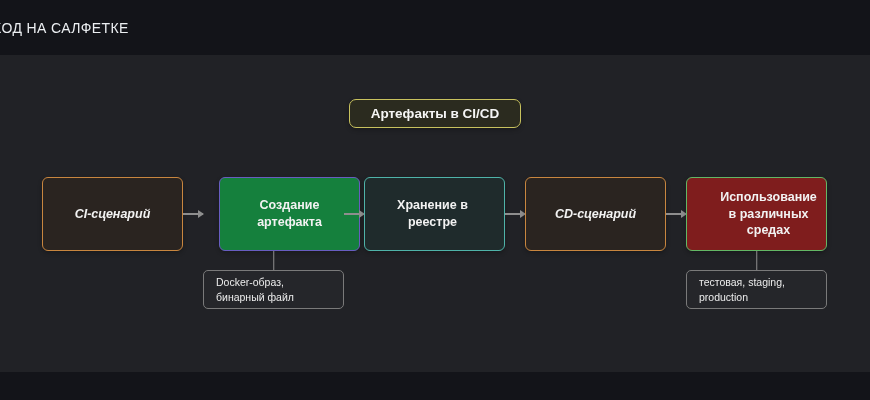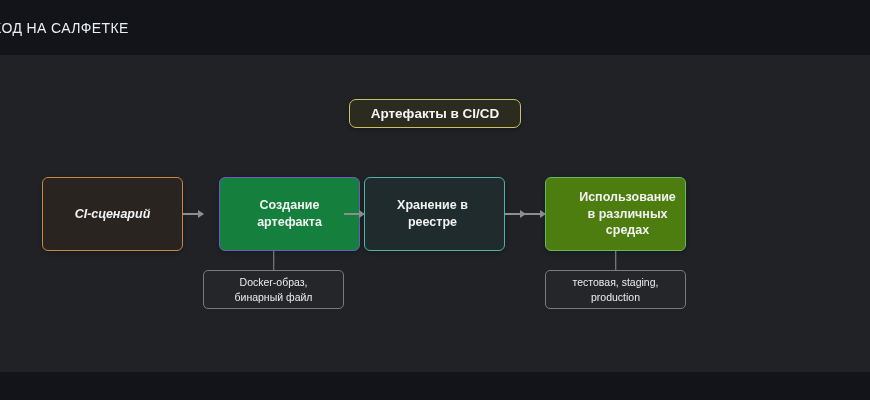--- a/index.html
+++ b/index.html
@@ -97,21 +97,21 @@
     font-weight: bold;
     font-size: 12.5px;
     line-height: 1.35;
     color: #f2f2f2;
     padding: 0 12px;
     box-shadow: 0 2px 4px rgba(0,0,0,0.25);
   }
   .node--orange { border-color: #c8863f; background: #2a2420; font-style: italic; }
   .node--purple { border-color: #685dc0; background: #15803d; margin-left: 16px; }
   .node--teal   { border-color: #4fb3a9; background: #1f2b2c; padding-left: 8px; }
-  .node--green  { border-color: #63b765; background: #4d7c0f; padding-left: 36px; }
+  .node--green  { border-color: #63b765; background: #7f1d1d; padding-left: 36px; }
   
   .arrow {
     position: relative;
     flex: none;
     width: 20px;
     height: 2px;
     background: #8e8e8e;
   }
   .arrow::after {
     content: "";
@@ -138,22 +138,21 @@
     top: 93px;
     left: 0;
     width: 141px;
     box-sizing: border-box;
     border: 1px solid #7a7a7a;
     border-radius: 5px;
     background: rgba(255,255,255,0.02);
     color: #ececec;
     font-size: 10.5px;
     line-height: 1.4;
-    text-align: center;
-    padding: 4px 20px;
+    padding: 4px 12px;
   }
 </style>
 </head>
 <body>
 
 <div class="screen">
 
   <header class="top-bar">
     <div class="page-title">КОД НА САЛФЕТКЕ</div>
   </header>
@@ -177,20 +176,23 @@
       </div>
 
       <div class="arrow"></div>
 
       <div class="node-wrap">
         <div class="node node--teal">Хранение в реестре</div>
       </div>
 
       <div class="arrow"></div>
 
+      <div class="node-wrap">
+        <div class="node node--orange">CD-сценарий</div>
+      </div>
 
       <div class="arrow"></div>
 
       <div class="node-wrap">
         <div class="node node--green">Использование в различных средах</div>
         <div class="connector"></div>
         <div class="annotation">тестовая, staging, production</div>
       </div>
 
     </div>

